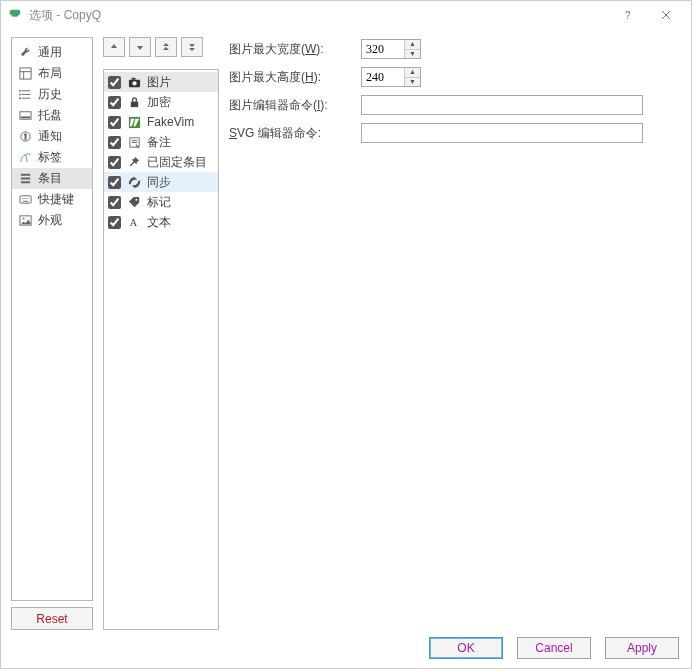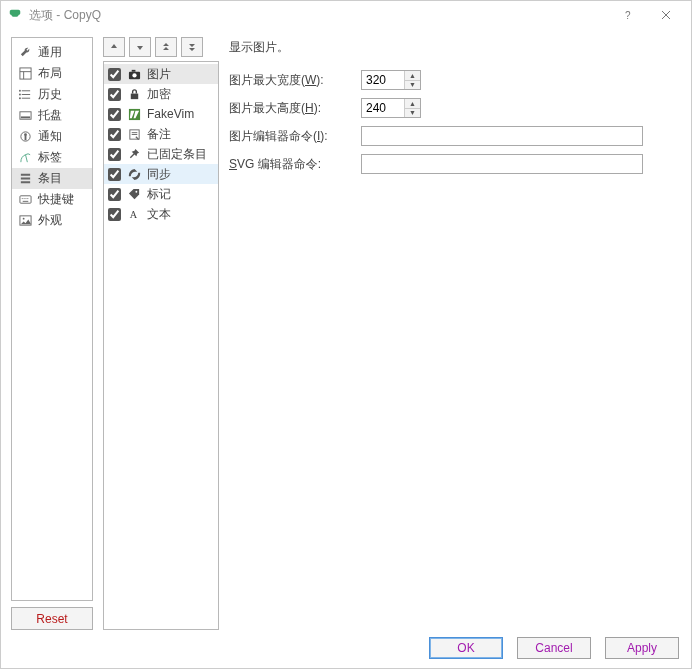--- a/index.html
+++ b/index.html
@@ -63,21 +63,21 @@
     height: 23px;
     font-family: inherit;
     font-size: 12px;
     color: #b91c1c;
   }
 
   .col-mid {
     width: 116px;
     display: flex;
     flex-direction: column;
-    gap: 4px;
+    gap: 12px;
   }
   .arrow-row {
     display: flex;
     gap: 4px;
   }
   .arrow-btn {
     width: 22px;
     height: 20px;
     border: 1px solid #b0b0b0;
     background: #f4f4f4;
@@ -122,20 +122,21 @@
     width: 120px;
     text-align: left;
   }
   .spin-wrap {
     display: flex;
     align-items: stretch;
     border: 1px solid #a9a9a9;
     height: 20px;
     width: 60px;
     background: #fff;
+    font-family: Liberation Serif, serif;
   }
   .spin-wrap input {
     border: none;
     width: 42px;
     padding: 0 4px;
     font-family: inherit;
     font-size: 12px;
     outline: none;
   }
   .spin-btns {
@@ -402,21 +403,20 @@
             <svg width="13" height="13" viewBox="0 0 14 14">
               <text x="2" y="11" font-size="11" font-family="serif" fill="#444">A</text>
             </svg>
           </span>
           <span>文本</span>
         </div>
       </div>
   </div>
 
   <div class="col-right">
-    <div class="heading-line">显示图片。</div>
 
     <div class="form-row">
       <span class="form-label">
         <span>图片最大宽度(</span><span class="underline-access">W</span><span>):</span>
       </span>
       <div class="spin-wrap">
         <input value="320" style="">
         <div class="spin-btns">
           <div class="sp">▲</div>
           <div class="sp">▼</div>

